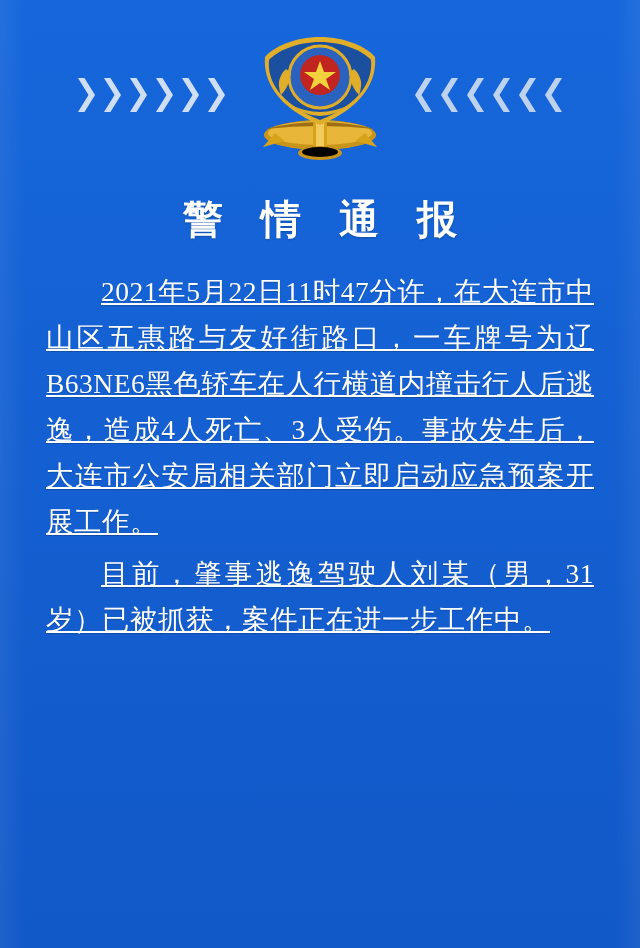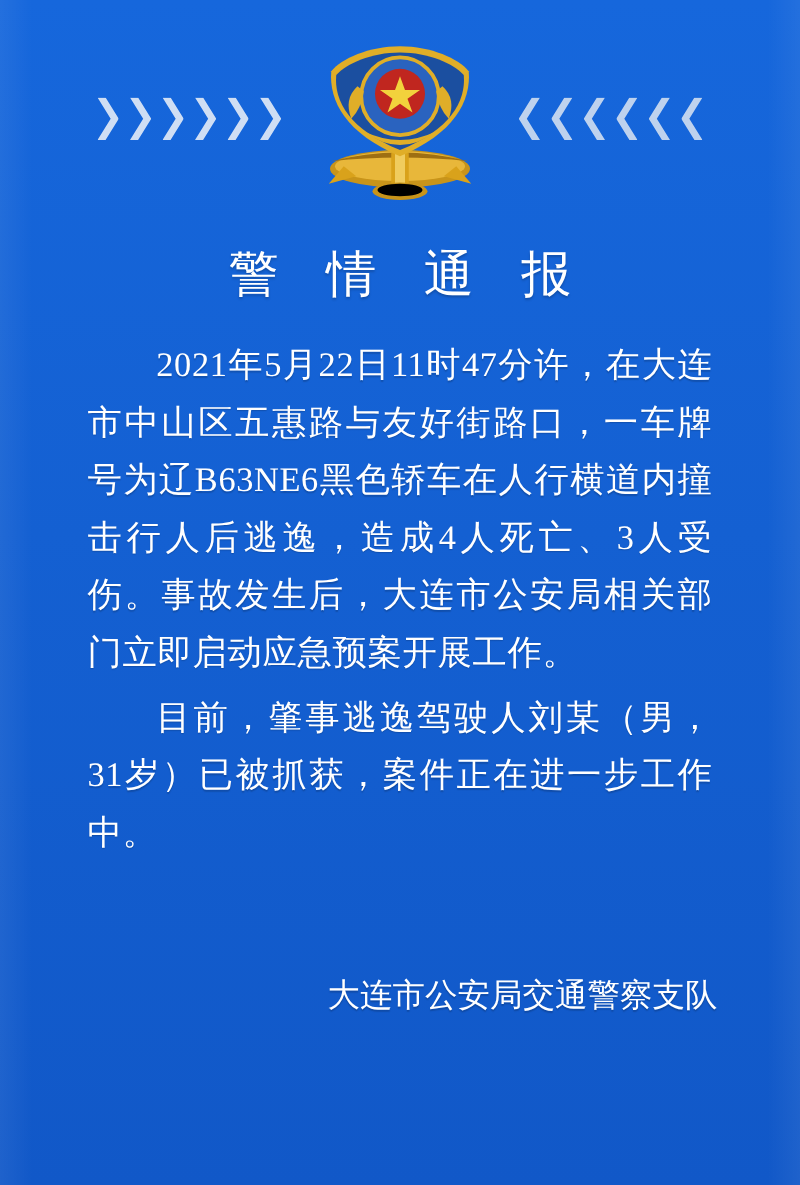--- a/index.html
+++ b/index.html
@@ -79,29 +79,30 @@
   }
   .badge svg { display: block; }
 
   
   .title {
     text-align: center;
     color: #ffffff;
     font-size: 40px;
     letter-spacing: 14px;
     text-indent: 14px;
-    font-weight: 400;
+    font-weight: 700;
     margin: 2px 0 22px 0;
     text-shadow: 0 1px 2px rgba(0,0,0,0.22);
   }
 
   
   .body {
-    padding: 0 70px;
+    padding: 0 46px;
     color: #ffffff;
+    text-decoration: underline;
   }
   .para {
     font-size: 27.5px;
     line-height: 46px;
     text-align: justify;
     text-justify: inter-ideograph;
     text-indent: 2em;
     margin: 0 0 6px 0;
     letter-spacing: 0.5px;
     text-shadow: 0 1px 1px rgba(0,0,0,0.18);
@@ -180,16 +181,15 @@
   </div>
 
   <h1 class="title">警 情 通 报</h1>
 
   <div class="body">
     <p class="para">2021年5月22日11时47分许，在大连市中山区五惠路与友好街路口，一车牌号为辽B63NE6黑色轿车在人行横道内撞击行人后逃逸，造成4人死亡、3人受伤。事故发生后，大连市公安局相关部门立即启动应急预案开展工作。</p>
     <p class="para second">目前，肇事逃逸驾驶人刘某（男，31岁）已被抓获，案件正在进一步工作中。</p>
   </div>
 
   <div class="signature">
-    <div class="sign-issuer">大连市公安局交通警察支队</div>
   </div>
 
 </div>
 
 </body></html>

